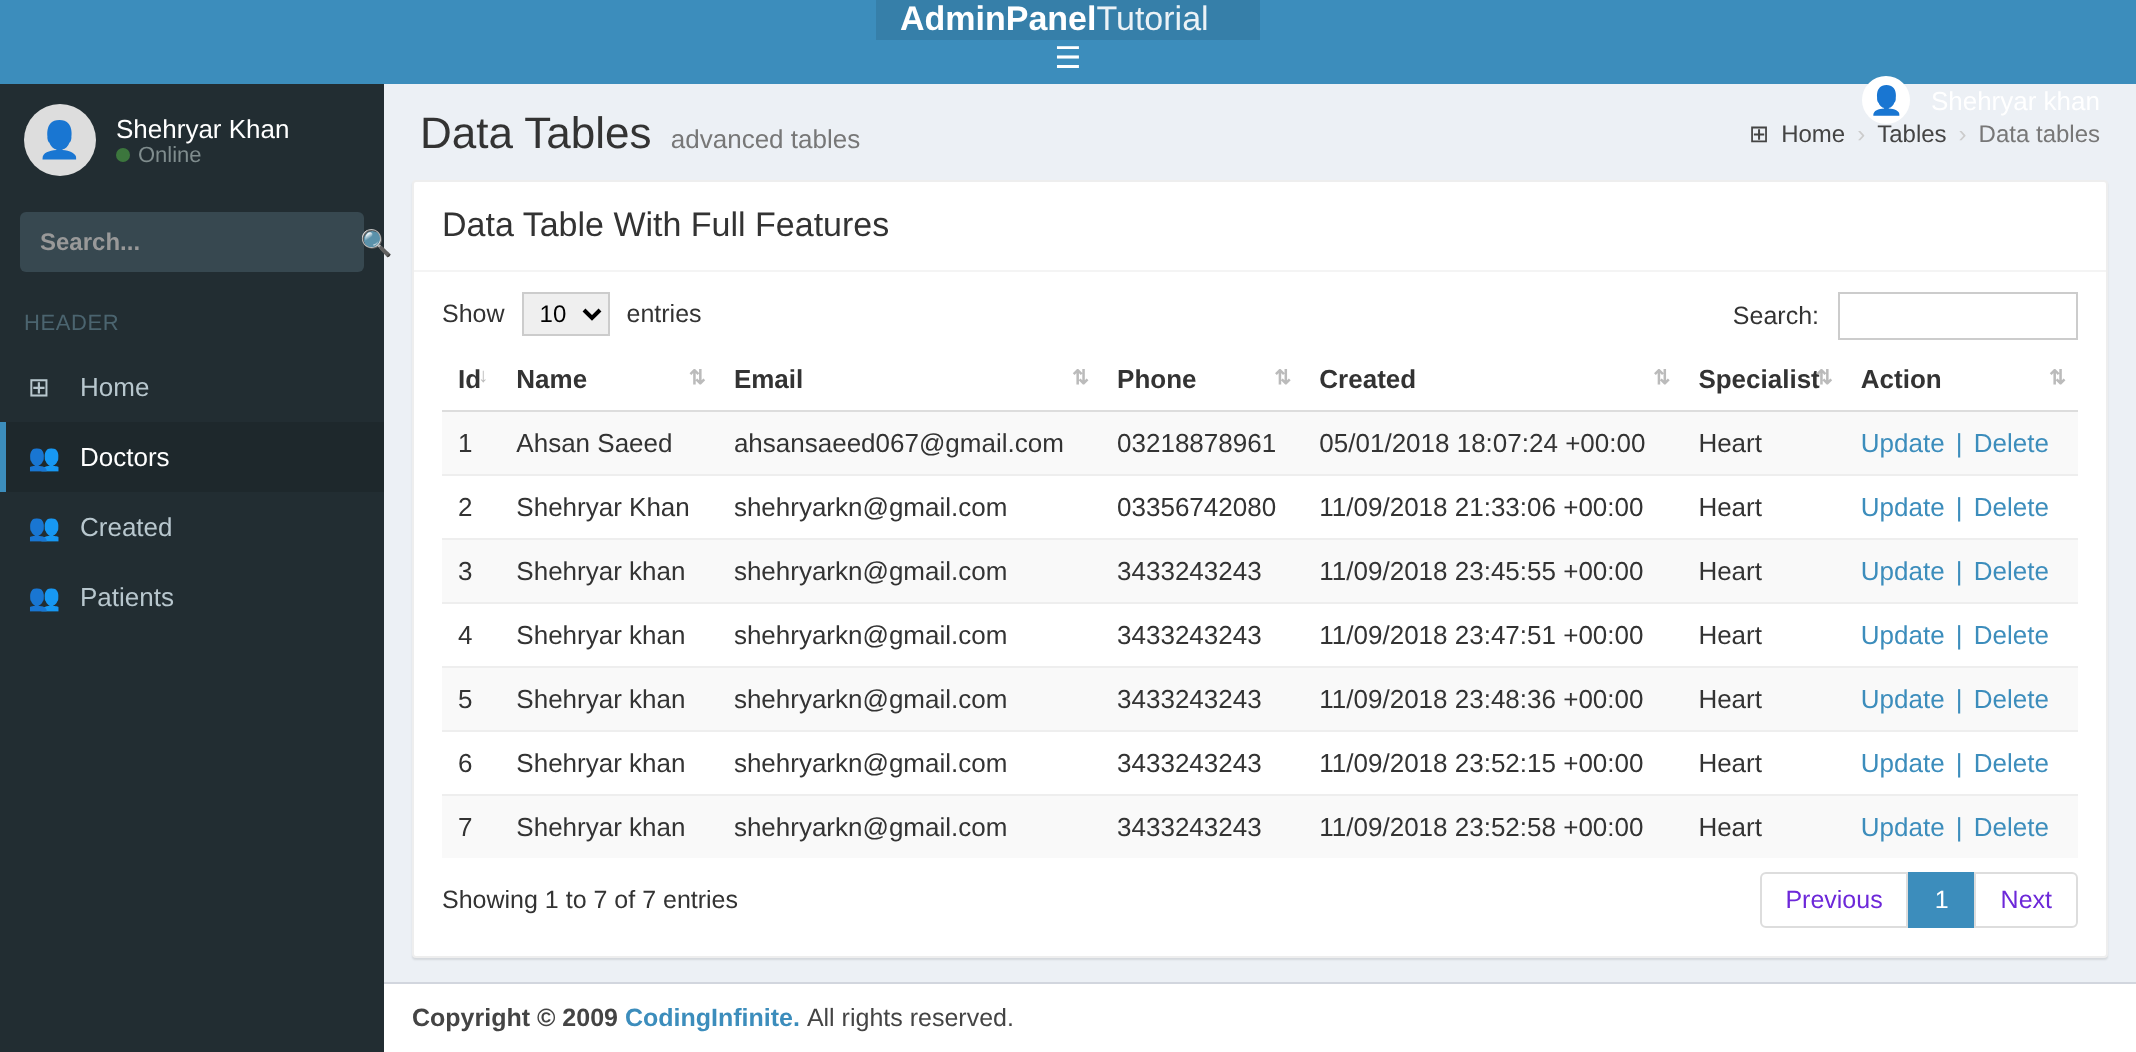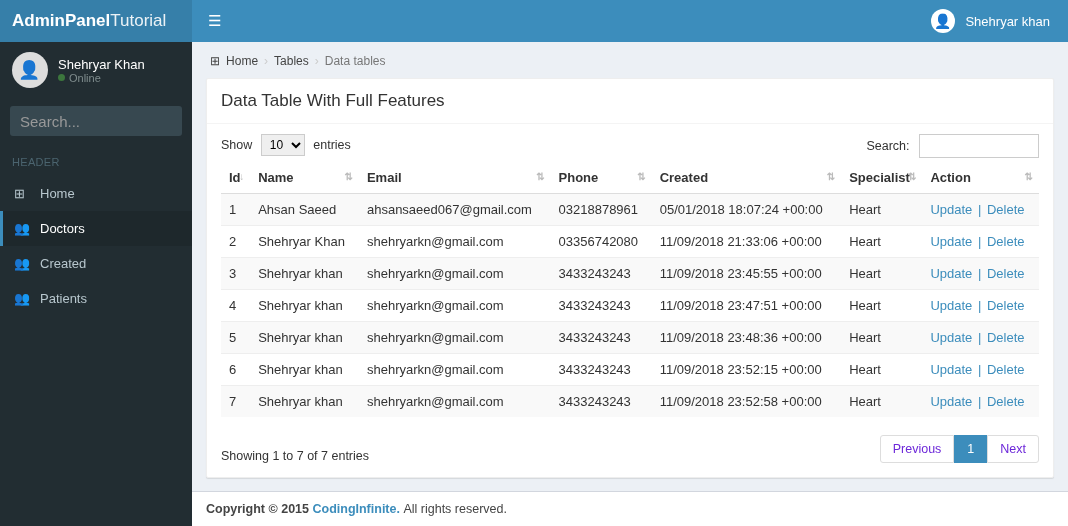--- a/index.html
+++ b/index.html
@@ -1,32 +1,32 @@
 <!DOCTYPE html>
 <html><head>
 <meta charset="utf-8">
 <style>
 * { box-sizing: border-box; margin: 0; padding: 0; }
 body { font-family: -apple-system, "Helvetica Neue", Arial, sans-serif; font-size: 13px; color: #333; background: #ecf0f5; width: 1068px; height: 526px; overflow: hidden; }
-.header { height: 42px; background: #3c8dbc; display: flex; align-items: center; color: #fff; }
+.header { height: 42px; background: #3c8dbc; display: flex; align-items: center; color: #fff; flex-direction: column; }
 .logo { width: 192px; height: 42px; background: #367fa9; display: flex; align-items: center; padding-left: 12px; font-size: 17px; }
 .logo .bold { font-weight: 700; }
 .logo .light { font-weight: 300; opacity: .9; }
 .hamburger { padding: 0 16px; font-size: 15px; cursor: pointer; }
 .header-right { margin-left: auto; display: flex; align-items: center; padding-right: 18px; gap: 10px; }
 .header-avatar { width: 24px; height: 24px; border-radius: 50%; background: #fff; display:flex; align-items:center; justify-content:center; font-size:14px; color:#555; }
 .layout { display: flex; height: calc(100% - 42px); }
 .sidebar { width: 192px; background: #222d32; color: #b8c7ce; display: flex; flex-direction: column; font-size: 13px; }
 .user-panel { display: flex; align-items: center; gap: 10px; padding: 10px 12px; }
 .user-avatar { width: 36px; height: 36px; border-radius: 50%; background: #ddd; display:flex;align-items:center;justify-content:center;color:#555;font-size:18px; }
 .user-info .name { color:#fff; font-weight:500; font-size:13px; }
 .user-info .status { font-size:11px; color:#7f8c8d; display:flex; align-items:center; gap:4px; }
 .status-dot { width:7px; height:7px; border-radius:50%; background:#3c763d; }
 .search-box { margin: 8px 10px 12px; background:#374850; border-radius:3px; display:flex; align-items:center; height:30px; padding:0 10px; }
-.search-box input { flex:1; background:transparent; border:none; color:#86efac; font-size:15px; outline:none; }
+.search-box input { flex:1; background:transparent; border:none; color:#86efac; font-size:12px; outline:none;font-weight:bold; }
 .search-box input::placeholder { color:#999; }
 .search-box .search-icon { color:#999; font-size:13px; }
 .sidebar-header { font-size:11px; color:#4b646f; padding:8px 12px; letter-spacing:.3px; }
 .nav-item { display:flex; align-items:center; gap:10px; padding:10px 14px; color:#b8c7ce; cursor:pointer; font-size:13px; }
 .nav-item.active { background:#1e282c; color:#fff; border-left:3px solid #3c8dbc; padding-left:11px; }
 .nav-item .nav-icon { width:16px; font-size:13px; }
 .content { flex:1; display:flex; flex-direction:column; overflow:auto; }
 .content-header { padding:12px 18px 10px; display:flex; align-items:center; justify-content:space-between; }
 .page-title { font-size:22px; font-weight:500; color:#333; }
 .page-subtitle { font-size:13px; color:#777; font-weight:400; margin-left:6px; }
@@ -40,21 +40,21 @@
 .dt-top { display:flex; justify-content:space-between; margin-bottom:4px; font-size:12.5px; color:#333; }
 .dt-top select { border:1px solid #ccc; padding:2px 4px; font-size:12px; margin:0 5px; }
 .dt-top input[type=search] { border:1px solid #ccc; padding:3px 6px; font-size:12px; margin-left:6px; height:24px; width:120px; }
 table { width:100%; border-collapse:collapse; font-size:13px; }
 thead th { text-align:left; padding:8px 8px; border-bottom:1px solid #ddd; font-weight:700; color:#333; font-size:13px; position:relative; }
 .sort-icon { position:absolute; right:6px; top:9px; color:#bbb; font-size:10px; }
 tbody td { padding:8px 8px; border-top:1px solid #eee; color:#333; }
 tbody tr:nth-child(odd) { background:#f9f9f9; }
 .action-link { color:#3c8dbc; text-decoration:none;margin-top:40px; }
 .action-sep { color:#3c8dbc; margin:0 2px; }
-.dt-bottom { display:flex; align-items:flex-end; justify-content:space-between; margin-top:18px; font-size:12.5px; }
+.dt-bottom { display:flex; align-items:center; justify-content:space-between; margin-top:7px; font-size:12.5px; }
 .pagination { display:flex; }
 .page-btn { border:1px solid #ddd; padding:6px 12px; background:#fff; color:#6d28d9; font-size:12.5px; cursor:pointer; }
 .page-btn.active { background:#3c8dbc; color:#fff; border-color:#3c8dbc; }
 .page-btn:first-child { border-radius:3px 0 0 3px; }
 .page-btn:last-child { border-radius:0 3px 3px 0; }
 .footer { background:#fff; border-top:1px solid #d2d6de; padding:10px 14px; font-size:12.5px; color:#444; }
 .footer a { color:#3c8dbc; text-decoration:none; }
 </style>
 </head>
 <body>
@@ -103,20 +103,24 @@
       <span>Created</span>
     </div>
     <div class="nav-item">
       <span class="nav-icon">👥</span>
       <span>Patients</span>
     </div>
   </aside>
 
   <main class="content">
     <div class="content-header">
+      <div>
+        <span class="page-title">Data Tables</span>
+        <span class="page-subtitle">advanced tables</span>
+      </div>
       <div class="breadcrumb">
         <span>⊞</span>
         <a href="#">Home</a>
         <span class="sep">›</span>
         <a href="#">Tables</a>
         <span class="sep">›</span>
         <span class="active">Data tables</span>
       </div>
     </div>
 
@@ -221,19 +225,19 @@
             <span class="page-btn active">1</span>
             <span class="page-btn">Next</span>
           </div>
         </div>
       </div>
     </div>
 
     <div style="flex:1"></div>
     <div class="footer">
       <strong>
-        <span>Copyright © 2015 </span>
+        <span>Copyright © 2009 </span>
         <a href="#">CodingInfinite.</a>
       </strong>
       <span> All rights reserved.</span>
     </div>
   </main>
 </div>
 
 </body></html>

